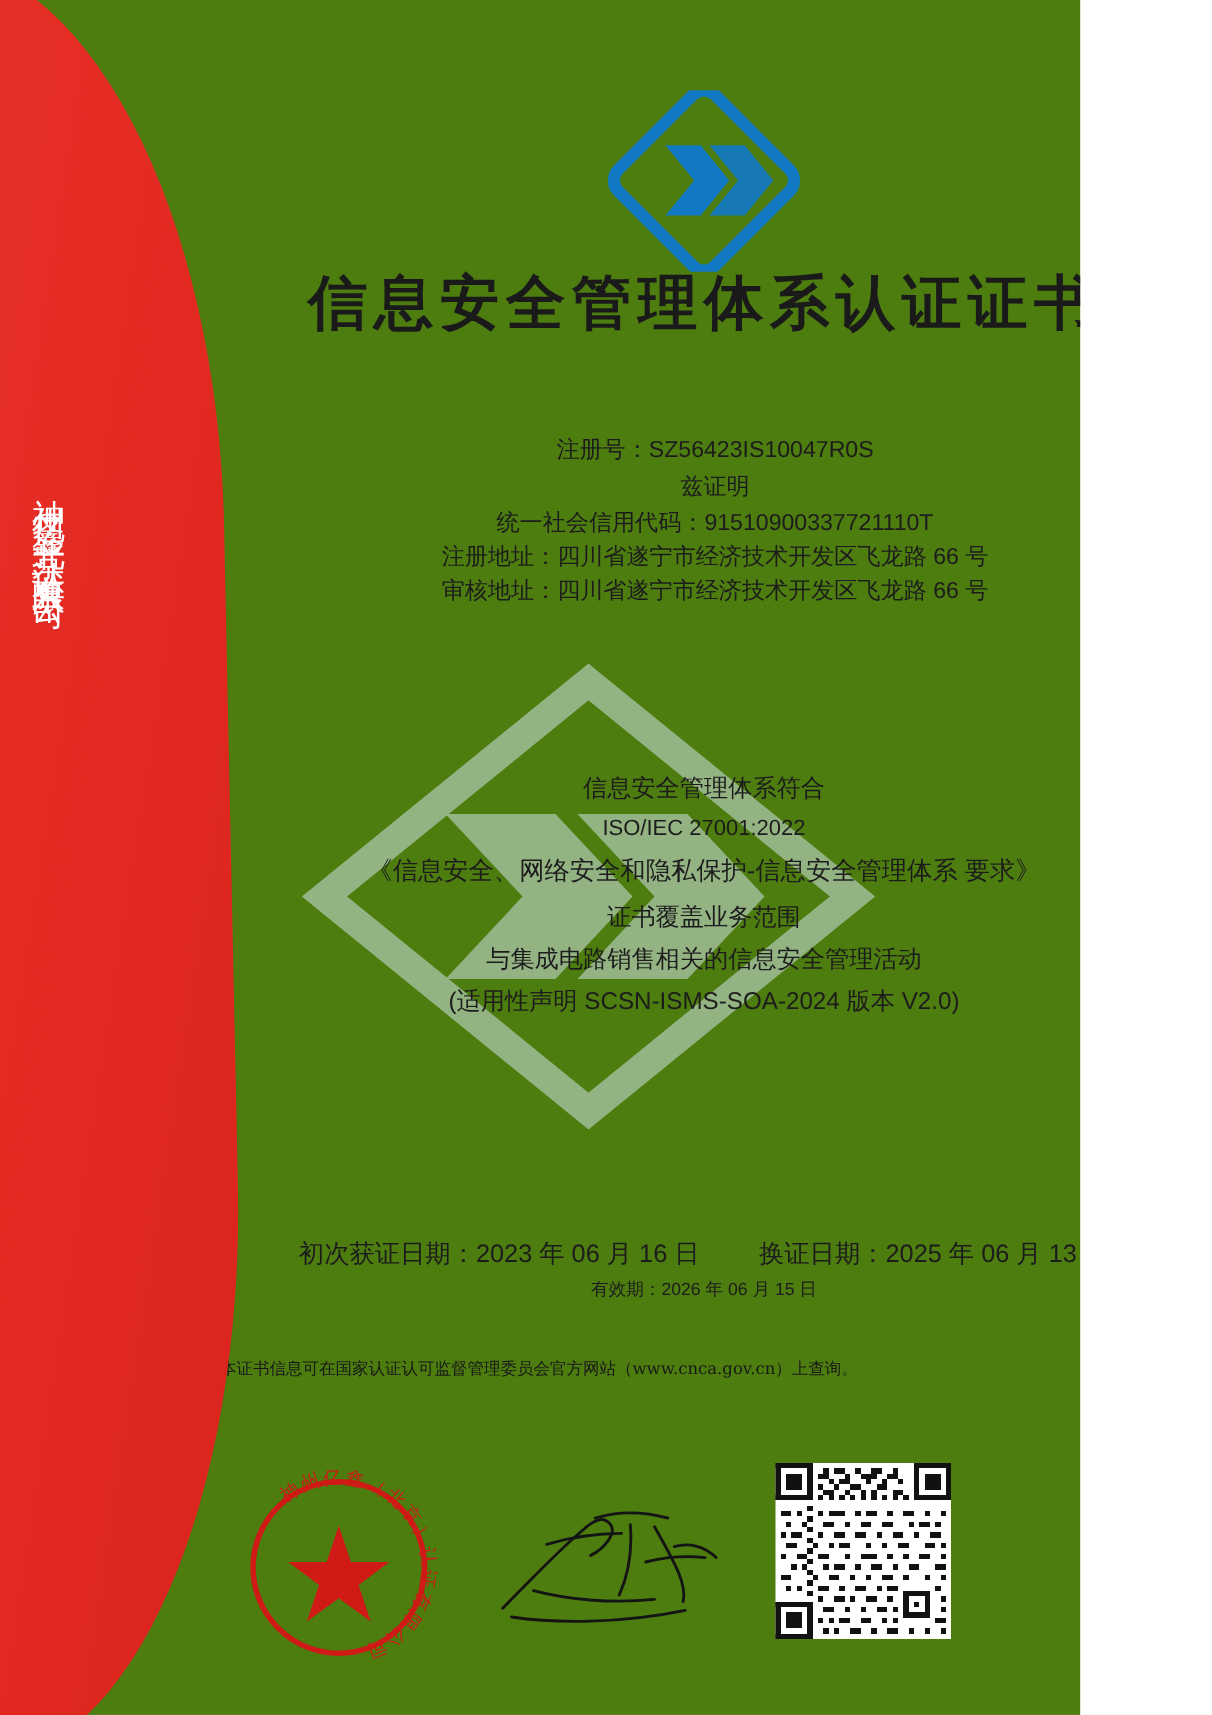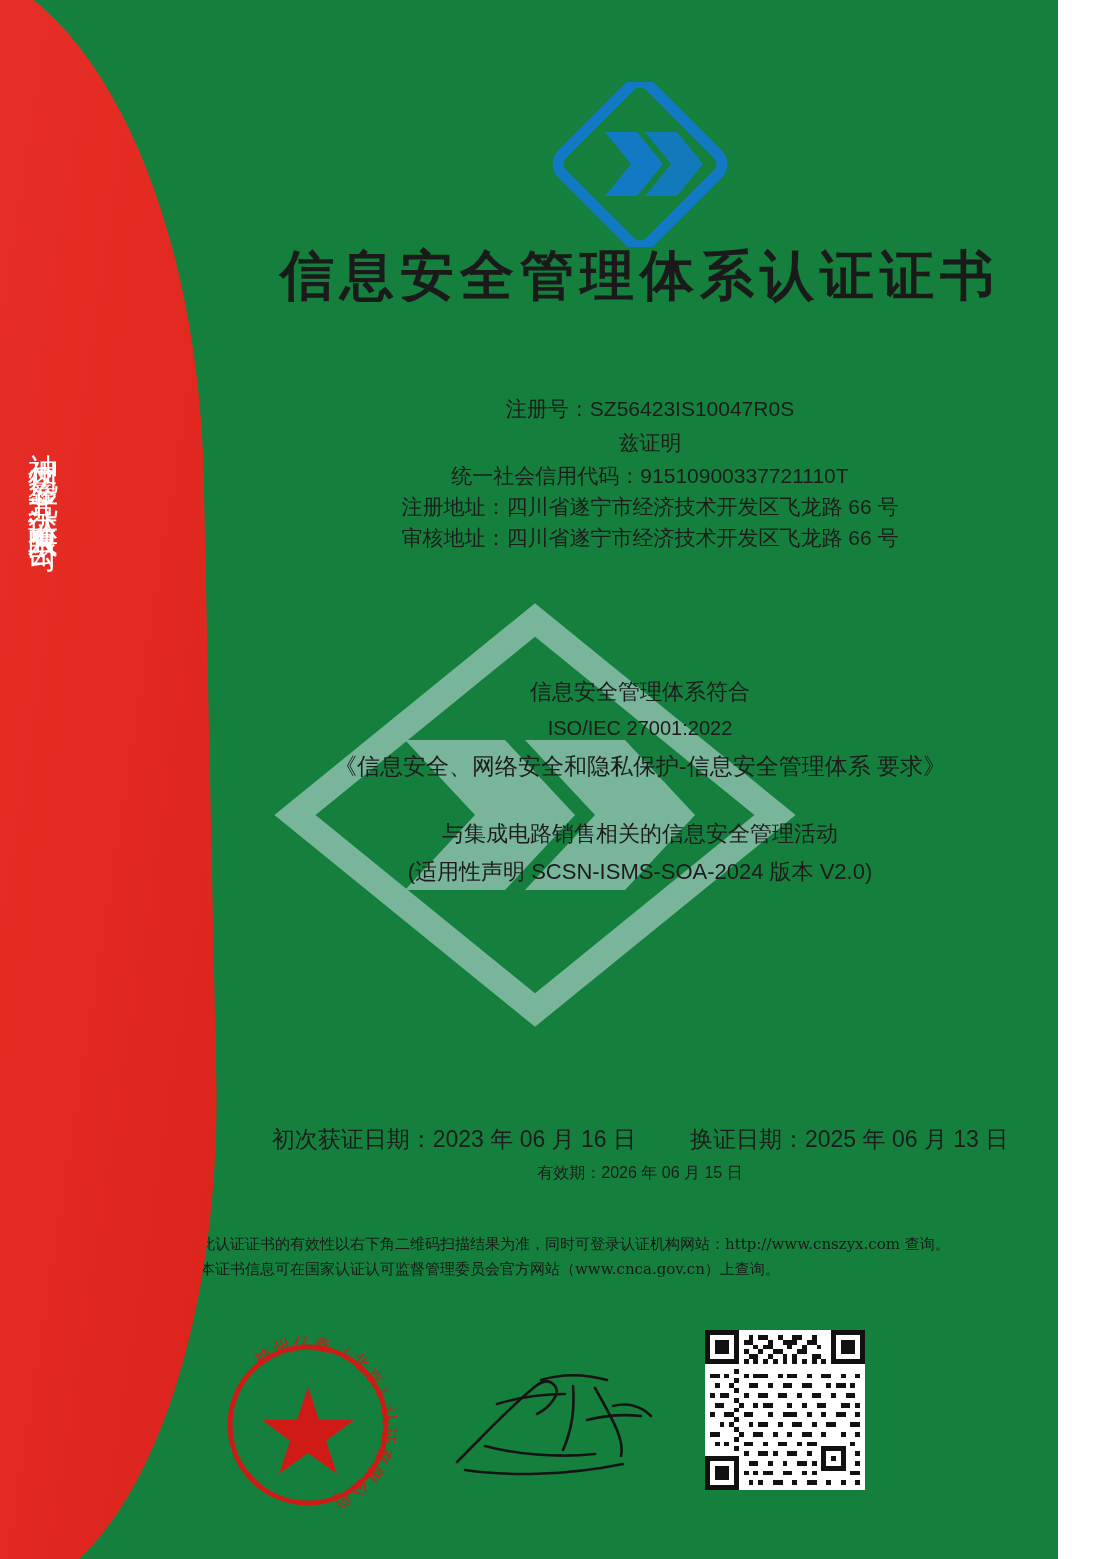--- a/index.html
+++ b/index.html
@@ -5,24 +5,24 @@
   html, body {
     margin: 0;
     padding: 0;
     background: #ffffff;
   }
   body {
     font-family: "Liberation Sans", "DejaVu Sans", sans-serif;
   }
   .page {
     position: relative;
-    width: 1058px;
+    width: 982px;
     height: 1559px;
     overflow: hidden;
-    background: #15803d;
+    background: #4d7c0f;
   }
 
   
   .red-band {
     position: absolute;
     left: 0;
     top: 0;
     width: 260px;
     height: 1559px;
     overflow: hidden;
@@ -117,21 +117,21 @@
   .line.small-gap { line-height: 31px; }
   .company {
     font-size: 29px;
     font-weight: bold;
     line-height: 54px;
     letter-spacing: 1px;
   }
 
   .block-standard {
     position: absolute;
-    top: 674px;
+    top: 699px;
     left: 0;
     width: 880px;
     text-align: center;
     color: #1c1c1c;
   }
   .block-standard .l1 { font-size: 22px; line-height: 36px; }
   .block-standard .l2 { font-size: 20px; line-height: 36px; }
   .block-standard .l3 { font-size: 23px; line-height: 40px; }
 
   .block-scope {
@@ -263,40 +263,40 @@
       </div>
     </div>
 
     <div class="block-standard">
       <div class="l1">信息安全管理体系符合</div>
       <div class="l2">ISO/IEC 27001:2022</div>
       <div class="l3">《信息安全、网络安全和隐私保护-信息安全管理体系 要求》</div>
     </div>
 
     <div class="block-scope">
+      <div class="s1">证书覆盖业务范围</div>
       <div class="s2">与集成电路销售相关的信息安全管理活动</div>
       <div class="s3">(适用性声明 SCSN-ISMS-SOA-2024 版本 V2.0)</div>
     </div>
 
     <div class="block-dates">
       <div class="dates-row">
         <div>
           <span>初次获证日期：</span><span>2023 年 06 月 16 日</span>
         </div>
         <div>
           <span>换证日期：</span><span>2025 年 06 月 13 日</span>
         </div>
       </div>
       <div class="dates-row2">
         <span>有效期：</span><span>2026 年 06 月 15 日</span>
       </div>
     </div>
 
     <div class="block-notes">
-      <div>此认证证书的有效性以右下角二维码扫描结果为准，同时可登录认证机构网站：http://www.cnszyx.com 查询。</div>
       <div>本证书信息可在国家认证认可监督管理委员会官方网站（www.cnca.gov.cn）上查询。</div>
     </div>
 
     <div class="seal">
       <svg viewBox="0 0 200 200" width="200" height="200" aria-hidden="true">
         <defs>
           <path id="sealArc" d="M100,100 m-76,0 a76,76 0 1,1 152,0 a76,76 0 1,1 -152,0"></path>
         </defs>
         <circle cx="100" cy="100" r="78" fill="none" stroke="#cf1a16" stroke-width="5"></circle>
         <text font-size="17" fill="#cf1a16" font-family="'DejaVu Sans','Liberation Sans',sans-serif" letter-spacing="2.2">

